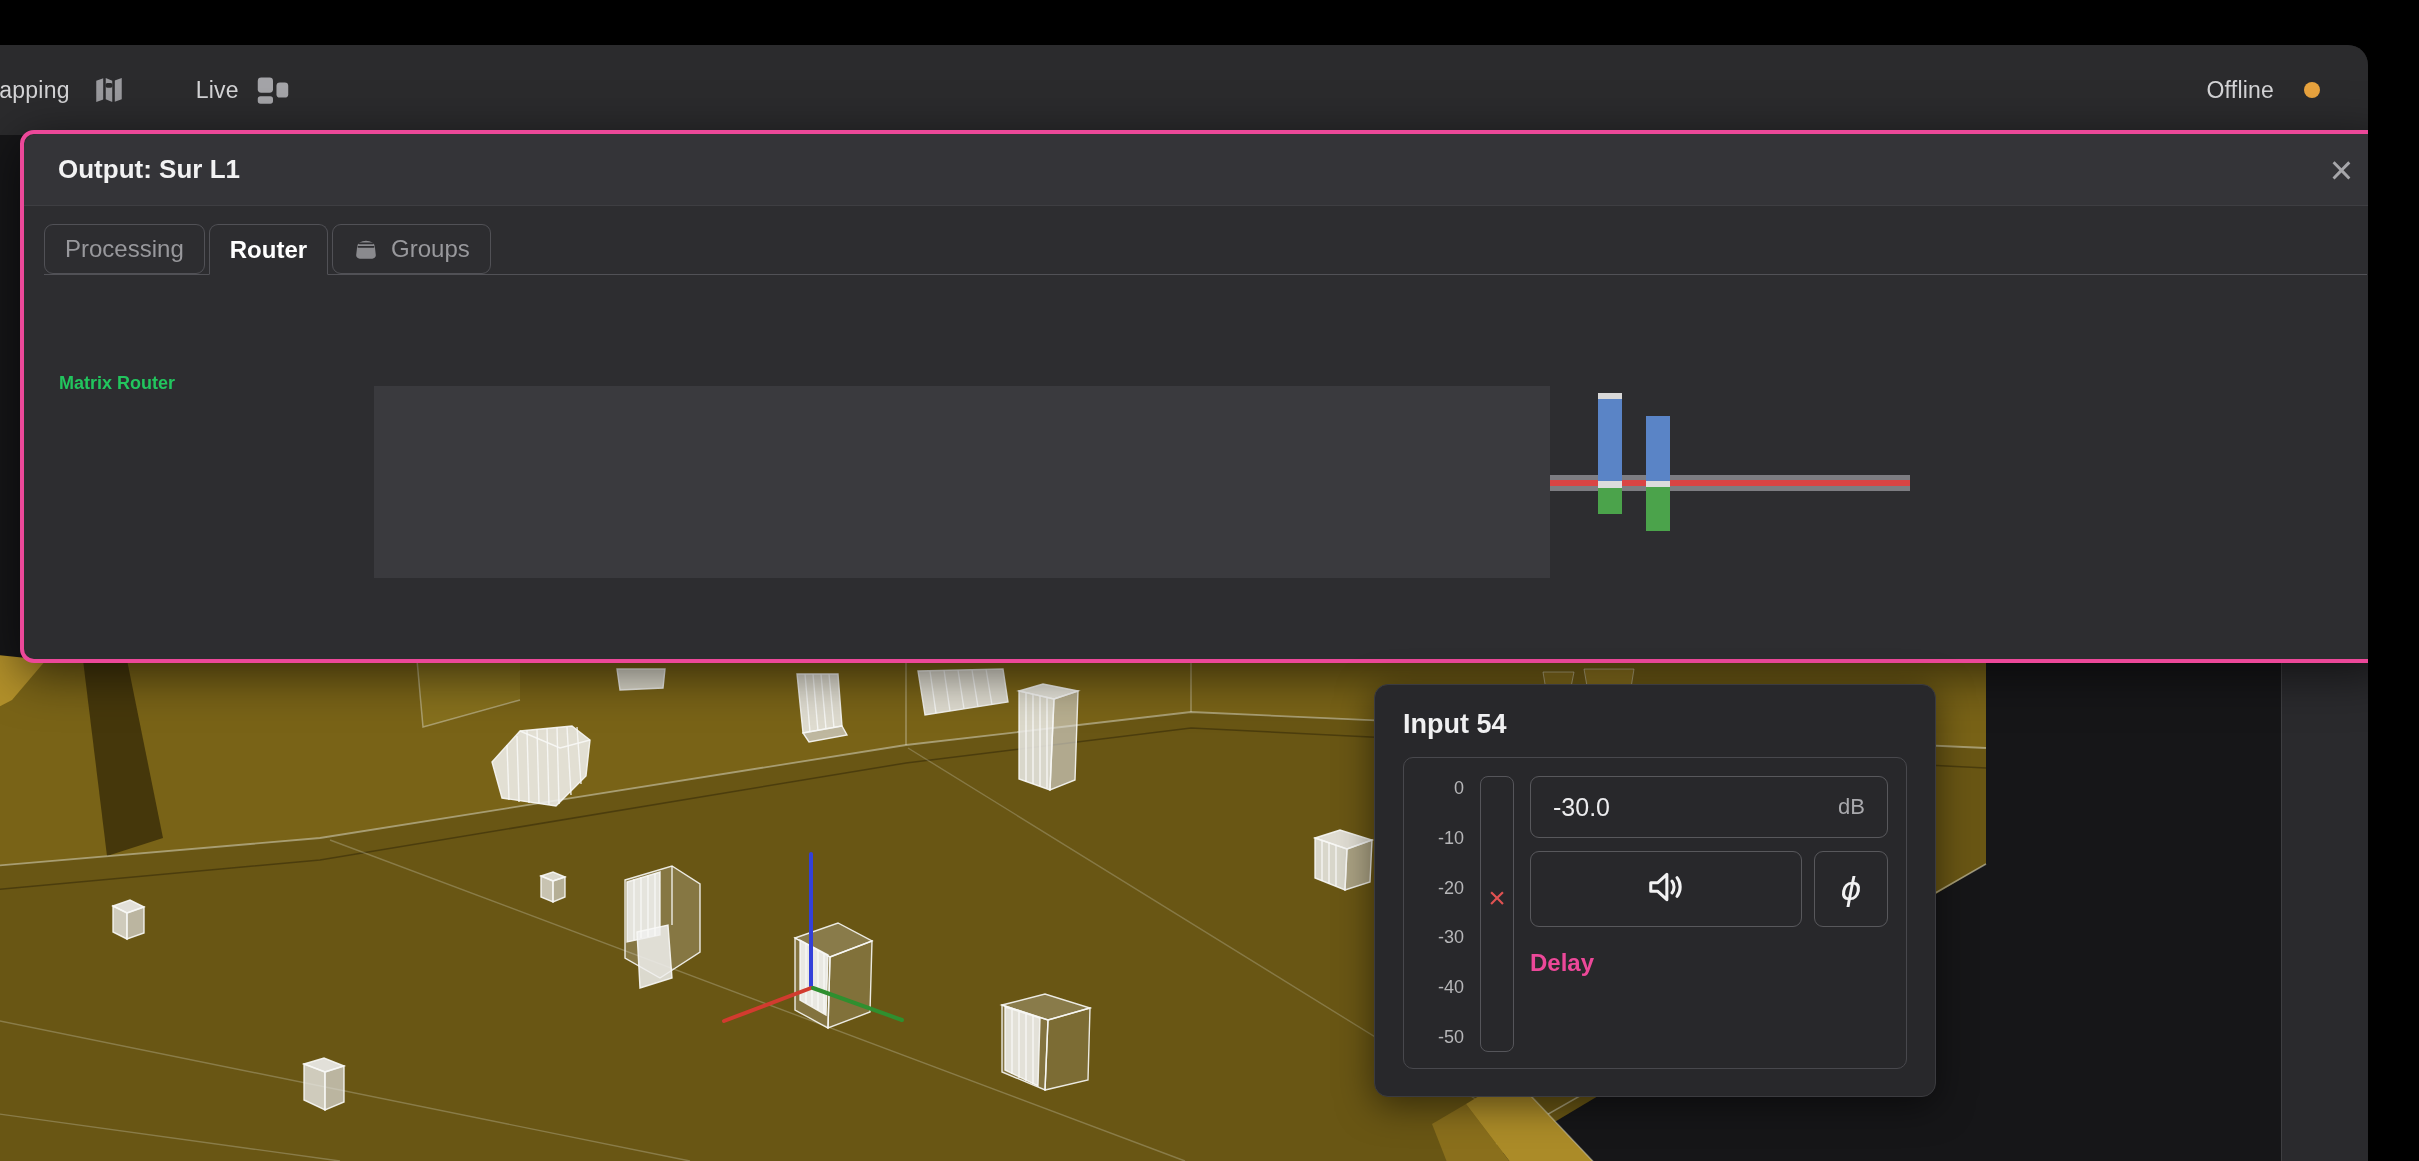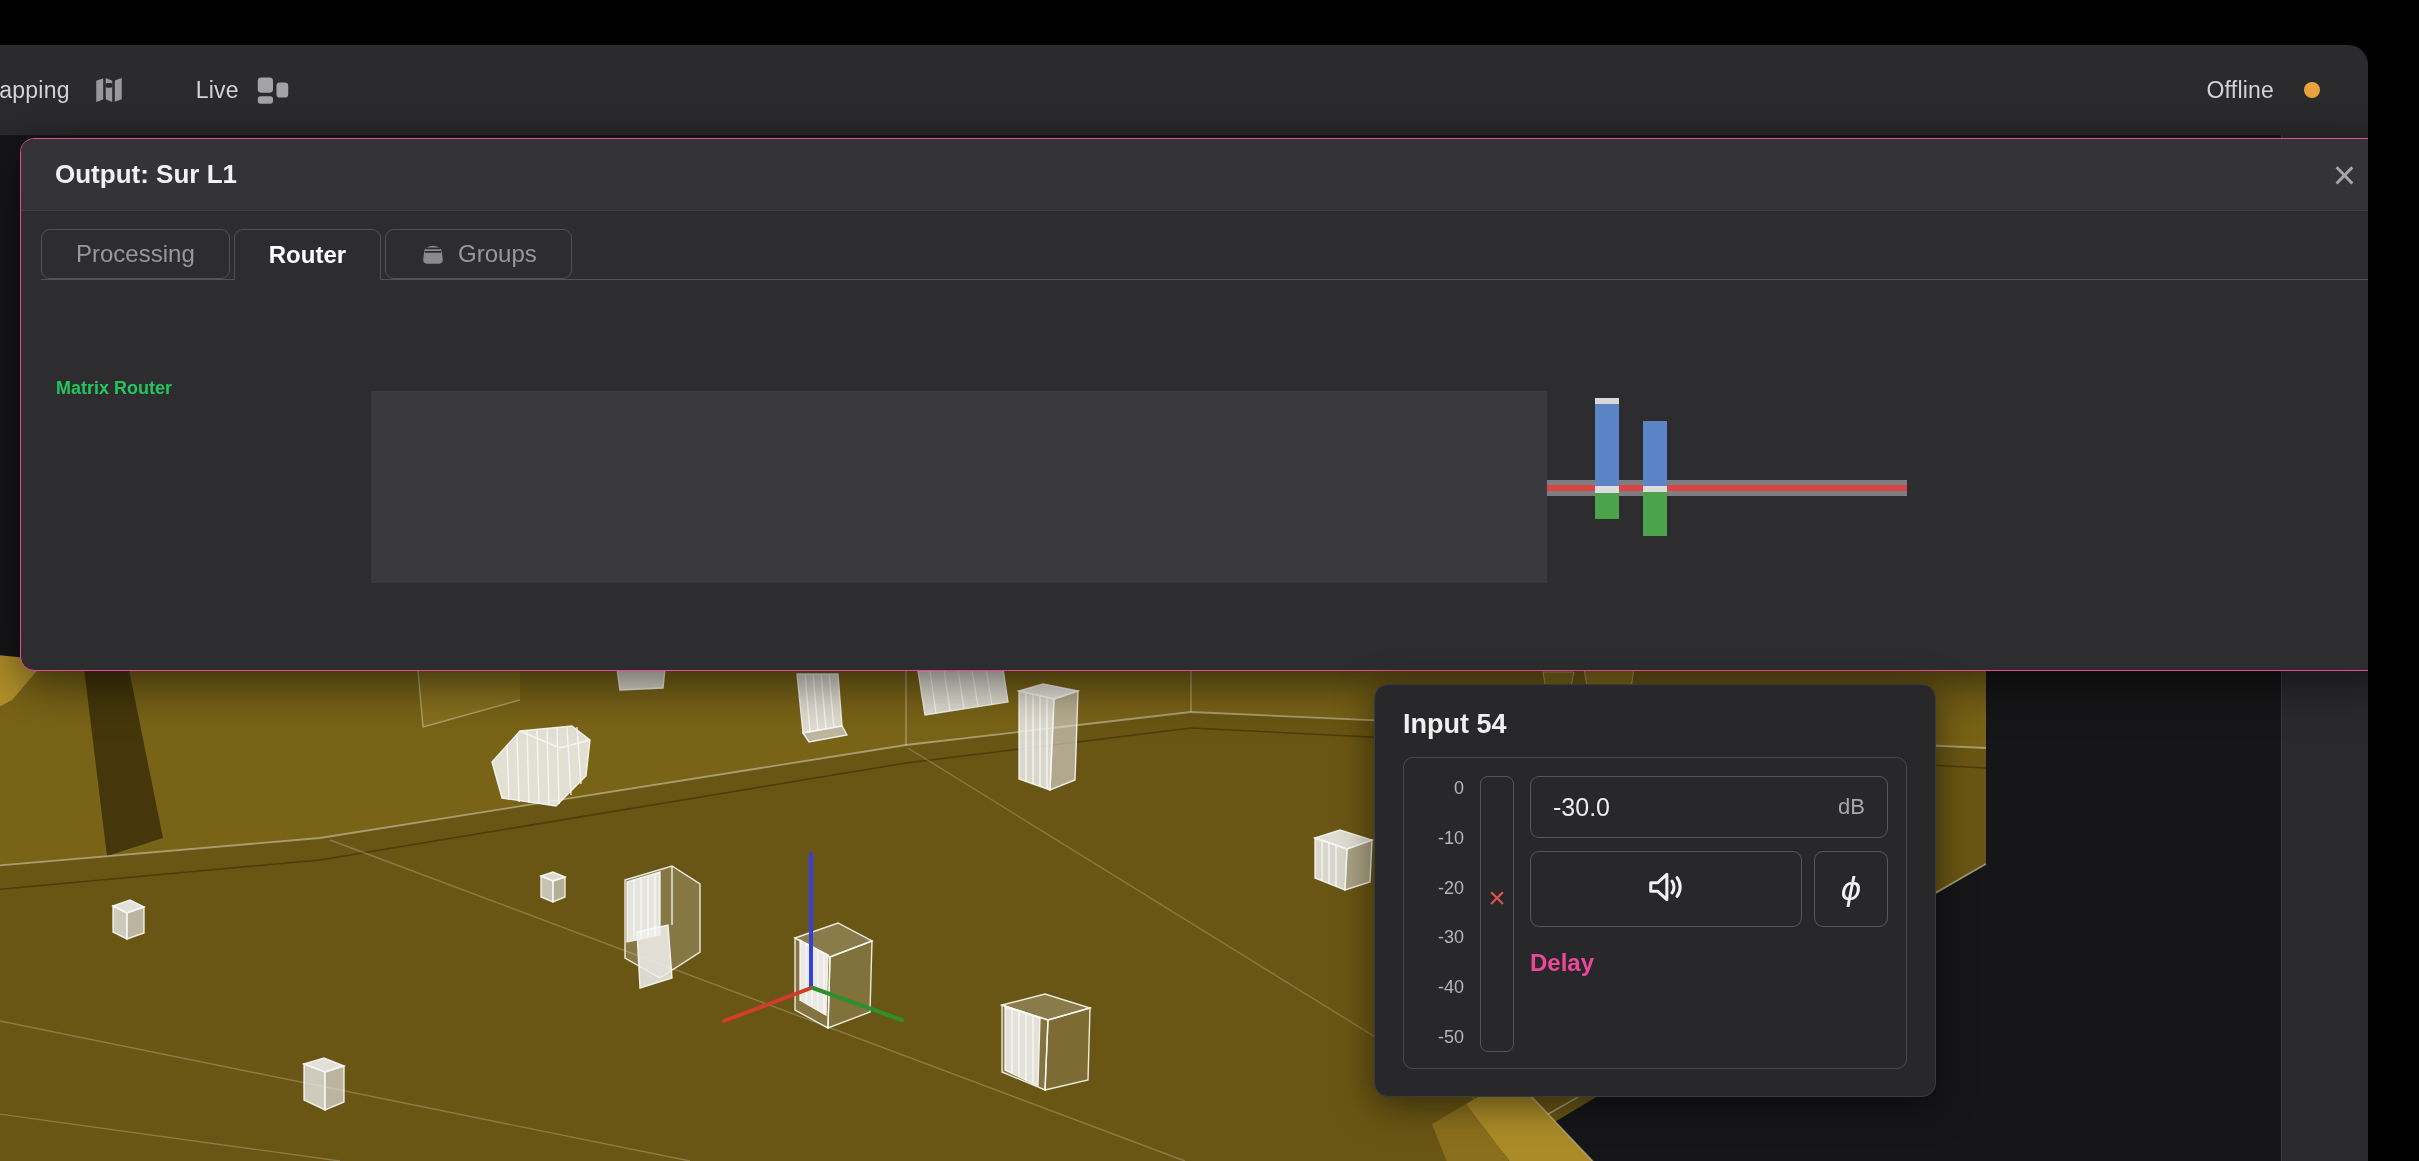--- a/index.html
+++ b/index.html
@@ -32,33 +32,33 @@
             color:#9C9CA0; }
 
   
   .fragment { position:absolute; left:2282px; top:198px; width:12px; height:58px;
               background:#313135; border:2px solid #55555B; border-left:none;
               border-radius:0 9px 9px 0; }
   .fragment2 { position:absolute; left:2284px; top:382px; width:9px; height:3px;
                background:#8A8A8E; transform:rotate(-40deg); border-radius:2px; }
 
   
-  .modal { position:absolute; left:50px; top:93px; width:2371px; height:533px;
-           background:#2D2D30; border:1px solid #ec4899; border-radius:14px;
+  .modal { position:absolute; left:50px; top:85px; width:2371px; height:533px;
+           background:#2D2D30; border:4px solid #ec4899; border-radius:14px;
            box-shadow:0 10px 50px rgba(0,0,0,.6); }
   .modal-header { height:72px; background:#343438; border-bottom:1px solid #3E3E42;
                   border-radius:13px 13px 0 0; display:flex; align-items:center;
                   padding:0 34px; }
   .modal-title { font-size:26px; font-weight:700; color:#F2F2F3; }
   .modal-close { margin-left:auto; font-size:40px; font-weight:300; color:#A6A6AA;
                  line-height:1; cursor:default; }
 
   .tabbar { position:absolute; left:20px; right:20px; top:91px; height:50px;
             display:flex; align-items:flex-end; border-bottom:1px solid #515156; }
-  .tab { height:50px; display:flex; align-items:center; gap:12px; padding:0 34px;
+  .tab { height:50px; display:flex; align-items:center; gap:12px; padding:0 20px;
          font-size:24px; color:#98989C; border:1px solid #515156; border-radius:9px;
          background:transparent; margin-right:4px; }
   .tab.active { color:#FFFFFF; font-weight:700; background:#2D2D30;
                 border-bottom:1px solid #2D2D30; border-radius:9px 9px 0 0;
                 margin-bottom:-1px; height:51px; }
   .tab .t-icon { display:inline-flex; color:#8A8A8E; }
 
   .section-title { position:absolute; left:35px; top:239px; font-size:18px;
                    font-weight:700; color:#22c55e; }
   .matrix-rect { position:absolute; left:350px; top:252px; width:1176px; height:192px;

